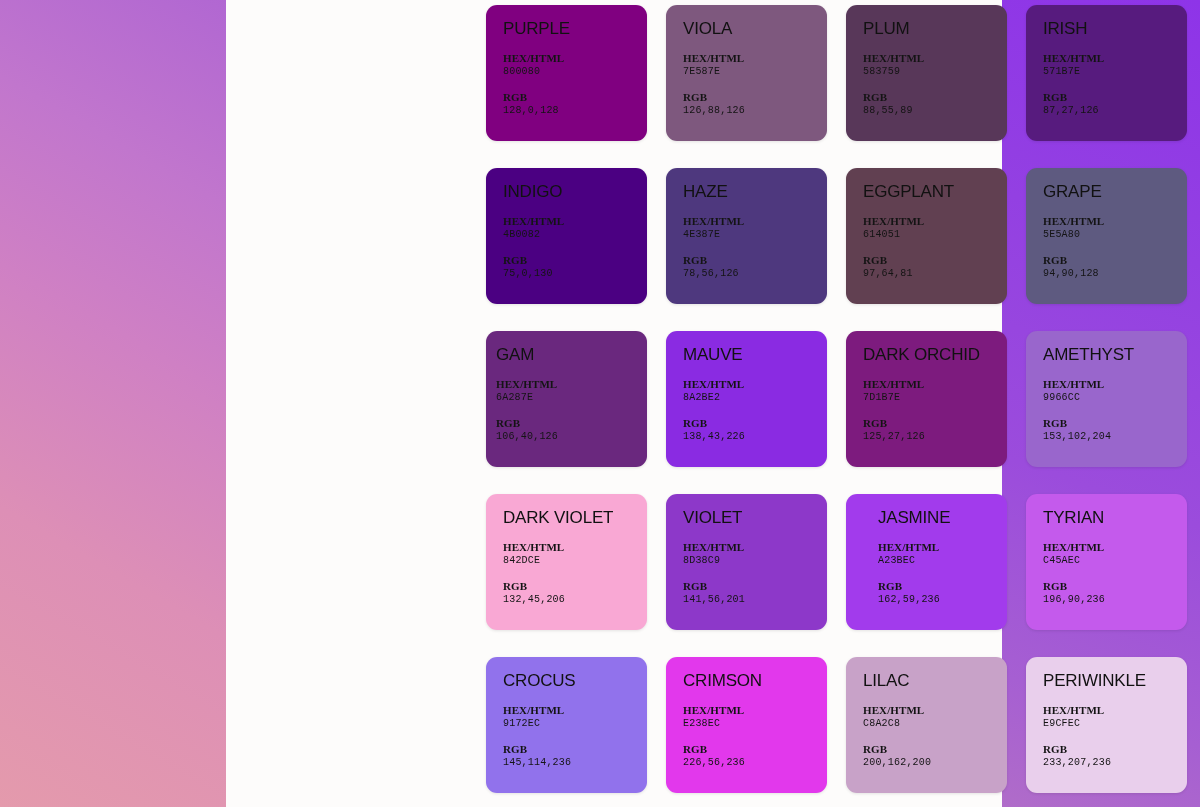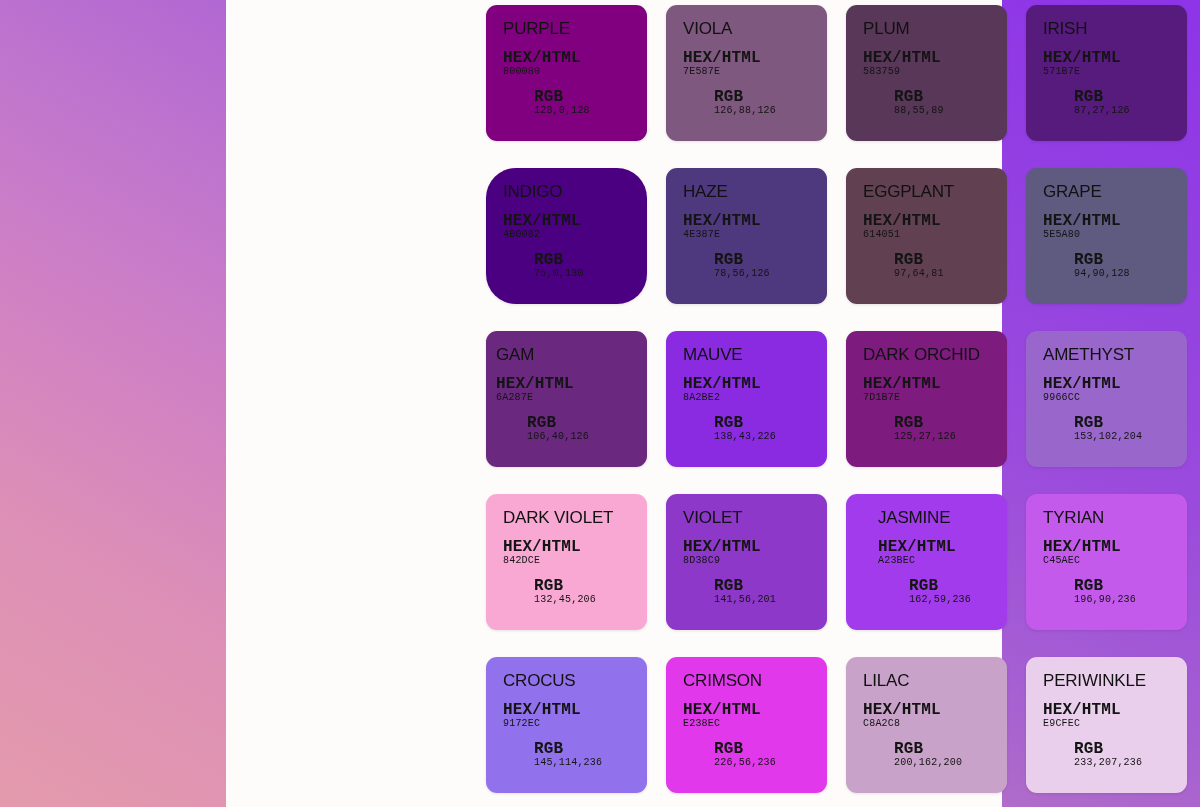--- a/index.html
+++ b/index.html
@@ -79,25 +79,24 @@
     line-height: 20px;
     color: #111111;
     white-space: nowrap;
   }
 
   .meta {
     margin-top: 12px;
   }
   .meta.second {
     margin-top: 11px;
-    margin-left: 31px;
   }
   .meta-label {
-    font-family: Liberation Mono, monospace;
-    font-size: 16px;
+    font-family: Liberation Serif, serif;
+    font-size: 11px;
     font-weight: 700;
     line-height: 14px;
     color: #141414;
     letter-spacing: 0.1px;
   }
   .meta-value {
     font-family: "Liberation Mono", "DejaVu Sans Mono", monospace;
     font-size: 10px;
     line-height: 14px;
     color: #141414;
@@ -153,21 +152,21 @@
           <div class="card-name">IRISH</div>
           <div class="meta">
             <div class="meta-label">HEX/HTML</div>
             <div class="meta-value">571B7E</div>
           </div>
           <div class="meta second">
             <div class="meta-label">RGB</div>
             <div class="meta-value">87,27,126</div>
           </div>
         </div>
-        <div class="card" style="background: rgb(75, 0, 130); border-radius: 30px;">
+        <div class="card" style="background: rgb(75, 0, 130);">
           <div class="card-name">INDIGO</div>
           <div class="meta">
             <div class="meta-label">HEX/HTML</div>
             <div class="meta-value">4B0082</div>
           </div>
           <div class="meta second">
             <div class="meta-label">RGB</div>
             <div class="meta-value">75,0,130</div>
           </div>
         </div>

